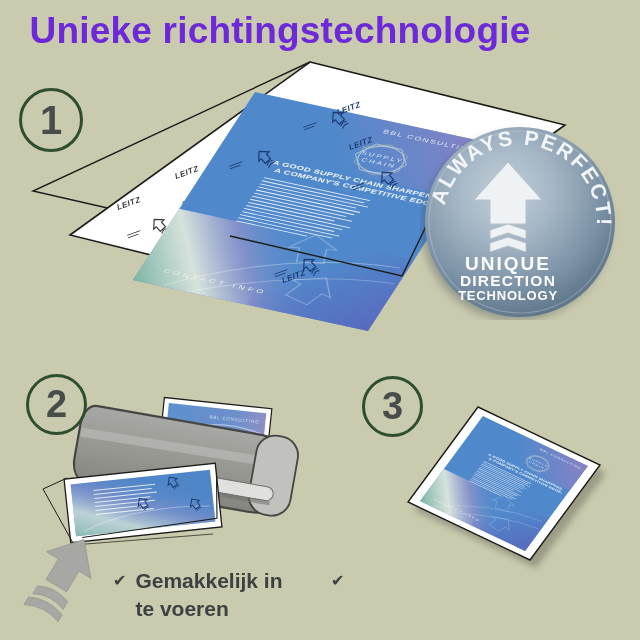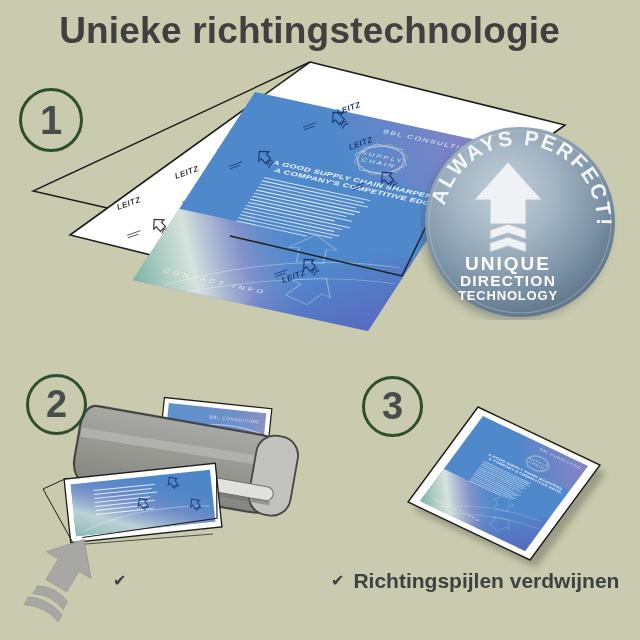--- a/index.html
+++ b/index.html
@@ -3,22 +3,22 @@
 <meta charset="utf-8">
 <style>
   html,body{margin:0;padding:0;}
   body{
     width:640px;height:640px;overflow:hidden;position:relative;
     background:#cacaae;
     font-family:"Liberation Sans","DejaVu Sans",sans-serif;
   }
   .canvas{position:absolute;inset:0;}
   .title{
-    position:absolute;top:10px;left:0;width:560px;text-align:right;
-    font-size:37px;font-weight:700;color:#404040;letter-spacing:.2px;
+    position:absolute;top:10px;left:0;width:560px;text-align:center;
+    font-size:37px;font-weight:700;color:#6d28d9;letter-spacing:.2px;
   }
   .step-circle{
     position:absolute;border:3px solid #2d4f2f;border-radius:50%;
     display:flex;align-items:center;justify-content:center;
     color:#474d4b;font-weight:700;background:transparent;
   }
   #circle1{left:19px;top:88px;width:58px;height:58px;font-size:40px;}
   #circle2{left:26px;top:374px;width:55px;height:55px;font-size:38px;}
   #circle3{left:362px;top:376px;width:55px;height:55px;font-size:38px;}
   svg{position:absolute;display:block;}
@@ -326,23 +326,24 @@
   <div class="step-circle" id="circle2">
     <span>2</span>
   </div>
   <div class="step-circle" id="circle3">
     <span>3</span>
   </div>
 
   <div class="caption" id="caption1">
     <span class="check">✔</span>
     <span>
-      <br>
+      <span>Gemakkelijk in</span><br>
+      <span>te voeren</span>
     </span>
   </div>
   <div class="caption" id="caption2">
     <span class="check">✔</span>
     <span>
-      <span>Richtingspijlen verdwijnen</span><br>
+      <br>
     </span>
   </div>
 
 </div>
 
 </body></html>

